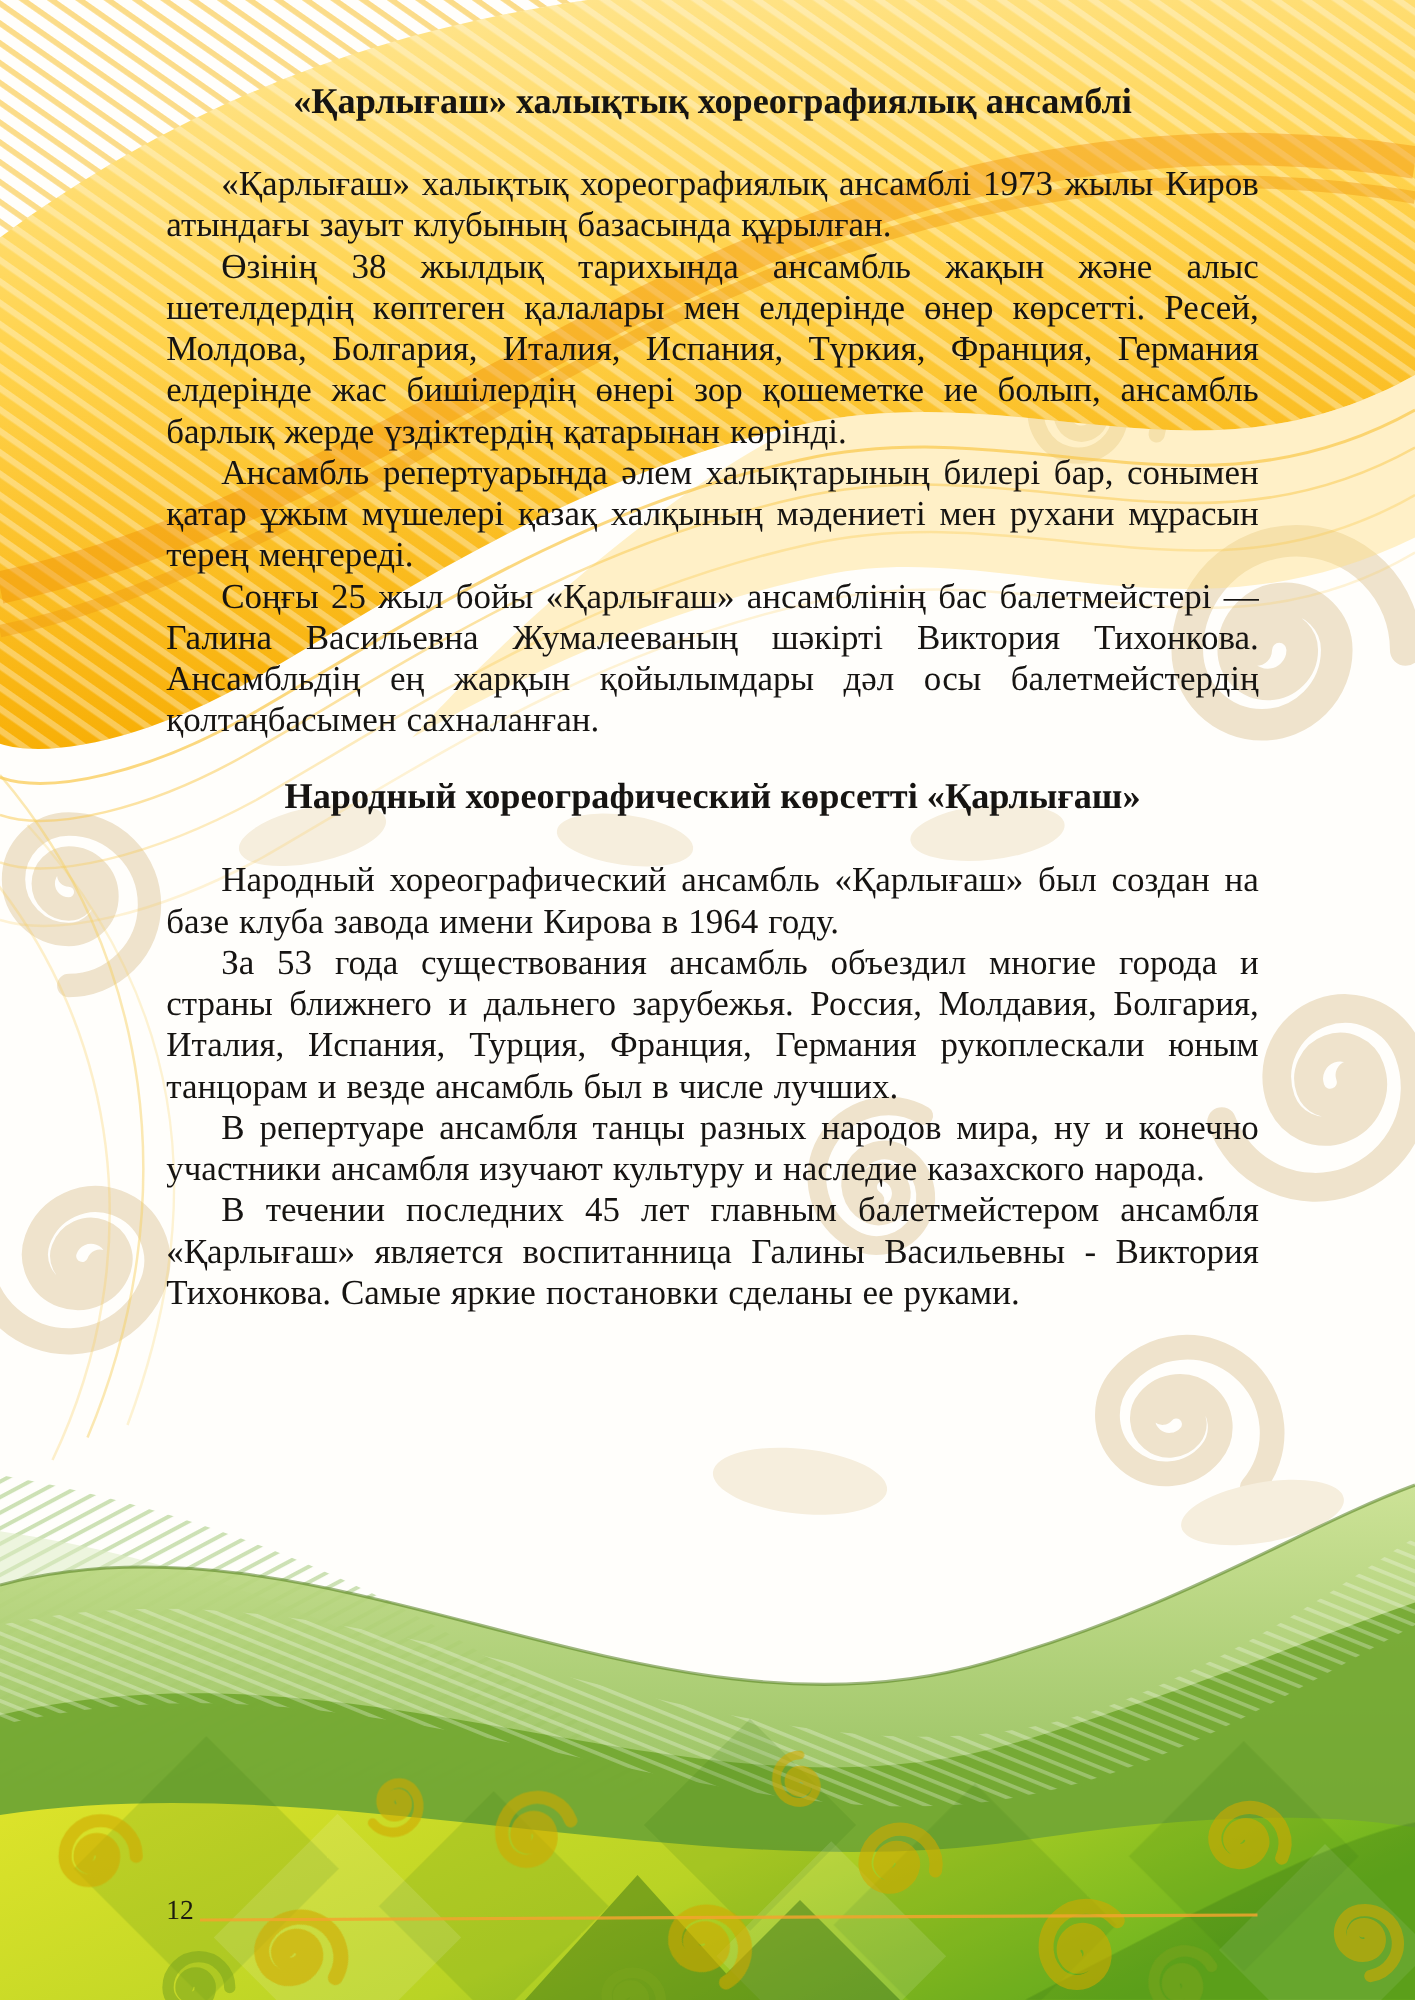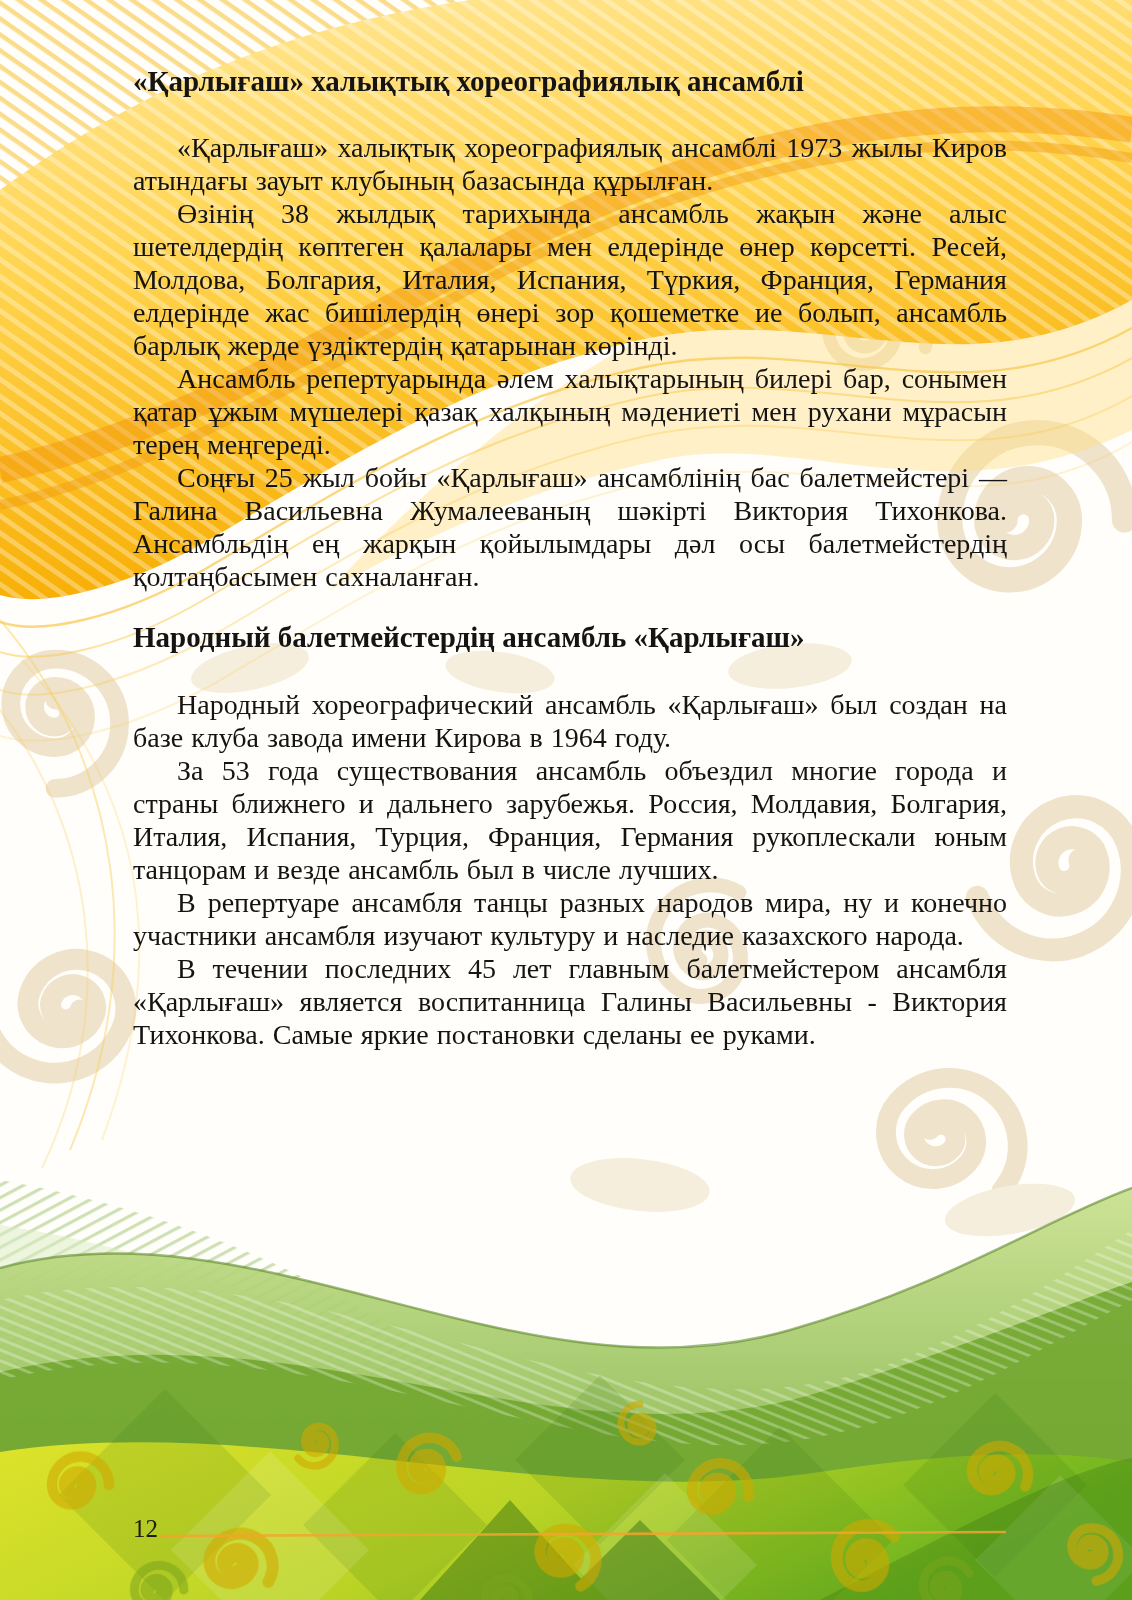--- a/index.html
+++ b/index.html
@@ -23,38 +23,39 @@
     left: 133px;
     top: 64px;
     width: 874px;
     z-index: 4;
     color: #161412;
   }
   h1.heading, h2.heading {
     font-size: 29px;
     line-height: 34px;
     font-weight: bold;
+    text-align: center;
     margin: 0 0 33px 0;
   }
   h2.heading { margin: 27px 0 34px 0; }
   p.para {
     font-size: 28px;
     line-height: 33px;
     margin: 0;
     text-align: justify;
     text-indent: 44px;
     word-spacing: 1px;
     font-family: Liberation Serif, serif;
   }
   .page-number {
     position: absolute;
     left: 133px;
     top: 1515px;
     z-index: 5;
-    font-size: 25px;
+    font-size: 22px;
     color: #1c1c10;
   }
 </style>
 </head>
 <body>
 
 <div class="page">
 
   <svg class="decor" viewBox="0 0 1132 1600" aria-hidden="true">
     <defs>
@@ -186,21 +187,21 @@
     <line x1="160" y1="1536" x2="1006" y2="1532" stroke="#f2a52e" stroke-width="2.6" opacity="0.85"></line>
   </svg>
 
   <div class="content">
     <h1 class="heading">«Қарлығаш» халықтық хореографиялық ансамблі</h1>
     <p class="para">«Қарлығаш» халықтық хореографиялық ансамблі 1973 жылы Киров атындағы зауыт клубының базасында құрылған.</p>
     <p class="para">Өзінің 38 жылдық тарихында ансамбль жақын және алыс шетелдердің көптеген қалалары мен елдерінде өнер көрсетті. Ресей, Молдова, Болгария, Италия, Испания, Түркия, Франция, Германия елдерінде жас бишілердің өнері зор қошеметке ие болып, ансамбль барлық жерде үздіктердің қатарынан көрінді.</p>
     <p class="para">Ансамбль репертуарында әлем халықтарының билері бар, сонымен қатар ұжым мүшелері қазақ халқының мәдениеті мен рухани мұрасын терең меңгереді.</p>
     <p class="para">Соңғы 25 жыл бойы «Қарлығаш» ансамблінің бас балетмейстері — Галина Васильевна Жумалееваның шәкірті Виктория Тихонкова. Ансамбльдің ең жарқын қойылымдары дәл осы балетмейстердің қолтаңбасымен сахналанған.</p>
 
-    <h2 class="heading">Народный балетмейстердің ансамбль «Қарлығаш»</h2>
+    <h2 class="heading">Народный хореографический көрсетті «Қарлығаш»</h2>
     <p class="para">Народный хореографический ансамбль «Қарлығаш» был создан на базе клуба завода имени Кирова в 1964 году.</p>
     <p class="para">За 53 года существования ансамбль объездил многие города и страны ближнего и дальнего зарубежья. Россия, Молдавия, Болгария, Италия, Испания, Турция, Франция, Германия рукоплескали юным танцорам и везде ансамбль был в числе лучших.</p>
     <p class="para">В репертуаре ансамбля танцы разных народов мира, ну и конечно участники ансамбля изучают культуру и наследие казахского народа.</p>
     <p class="para">В течении последних 45 лет главным балетмейстером ансамбля «Қарлығаш» является воспитанница Галины Васильевны - Виктория Тихонкова. Самые яркие постановки сделаны ее руками.</p>
   </div>
 
   <div class="page-number">12</div>
 </div>
 
 </body></html>

